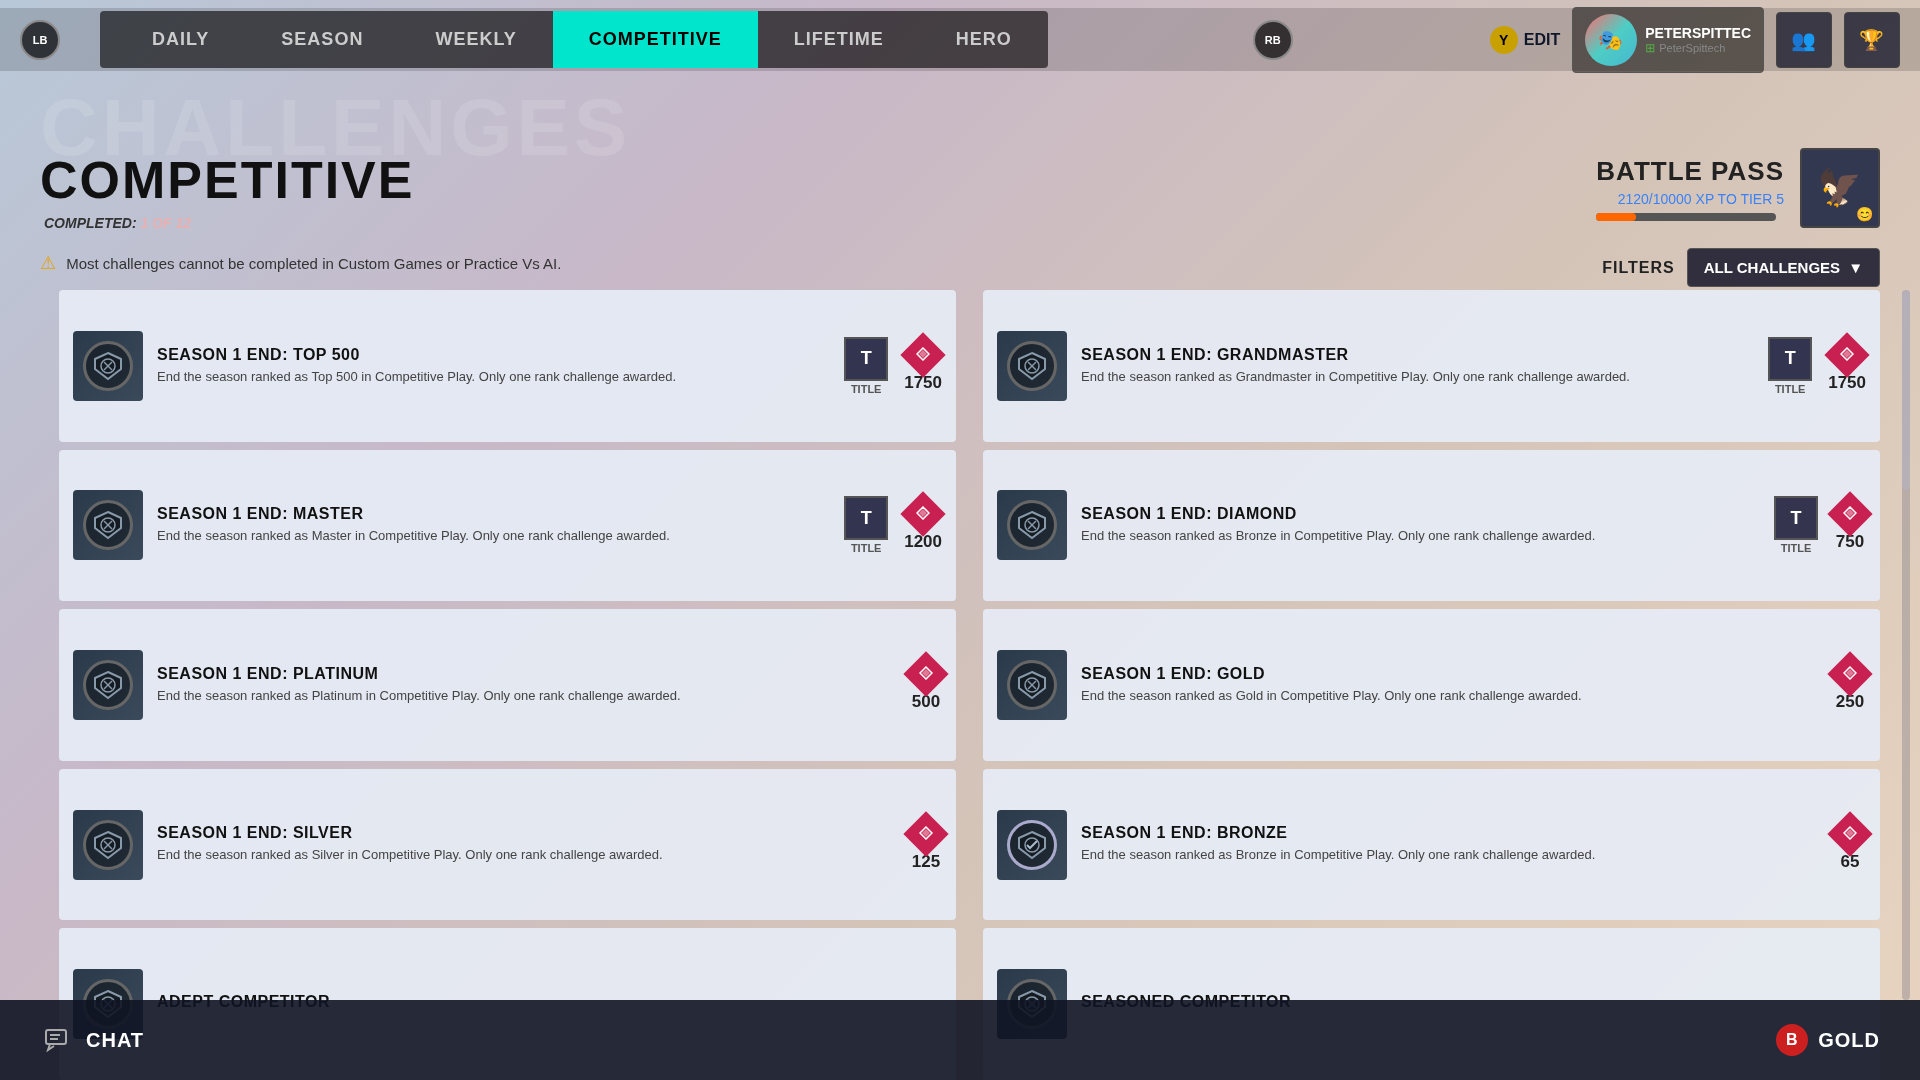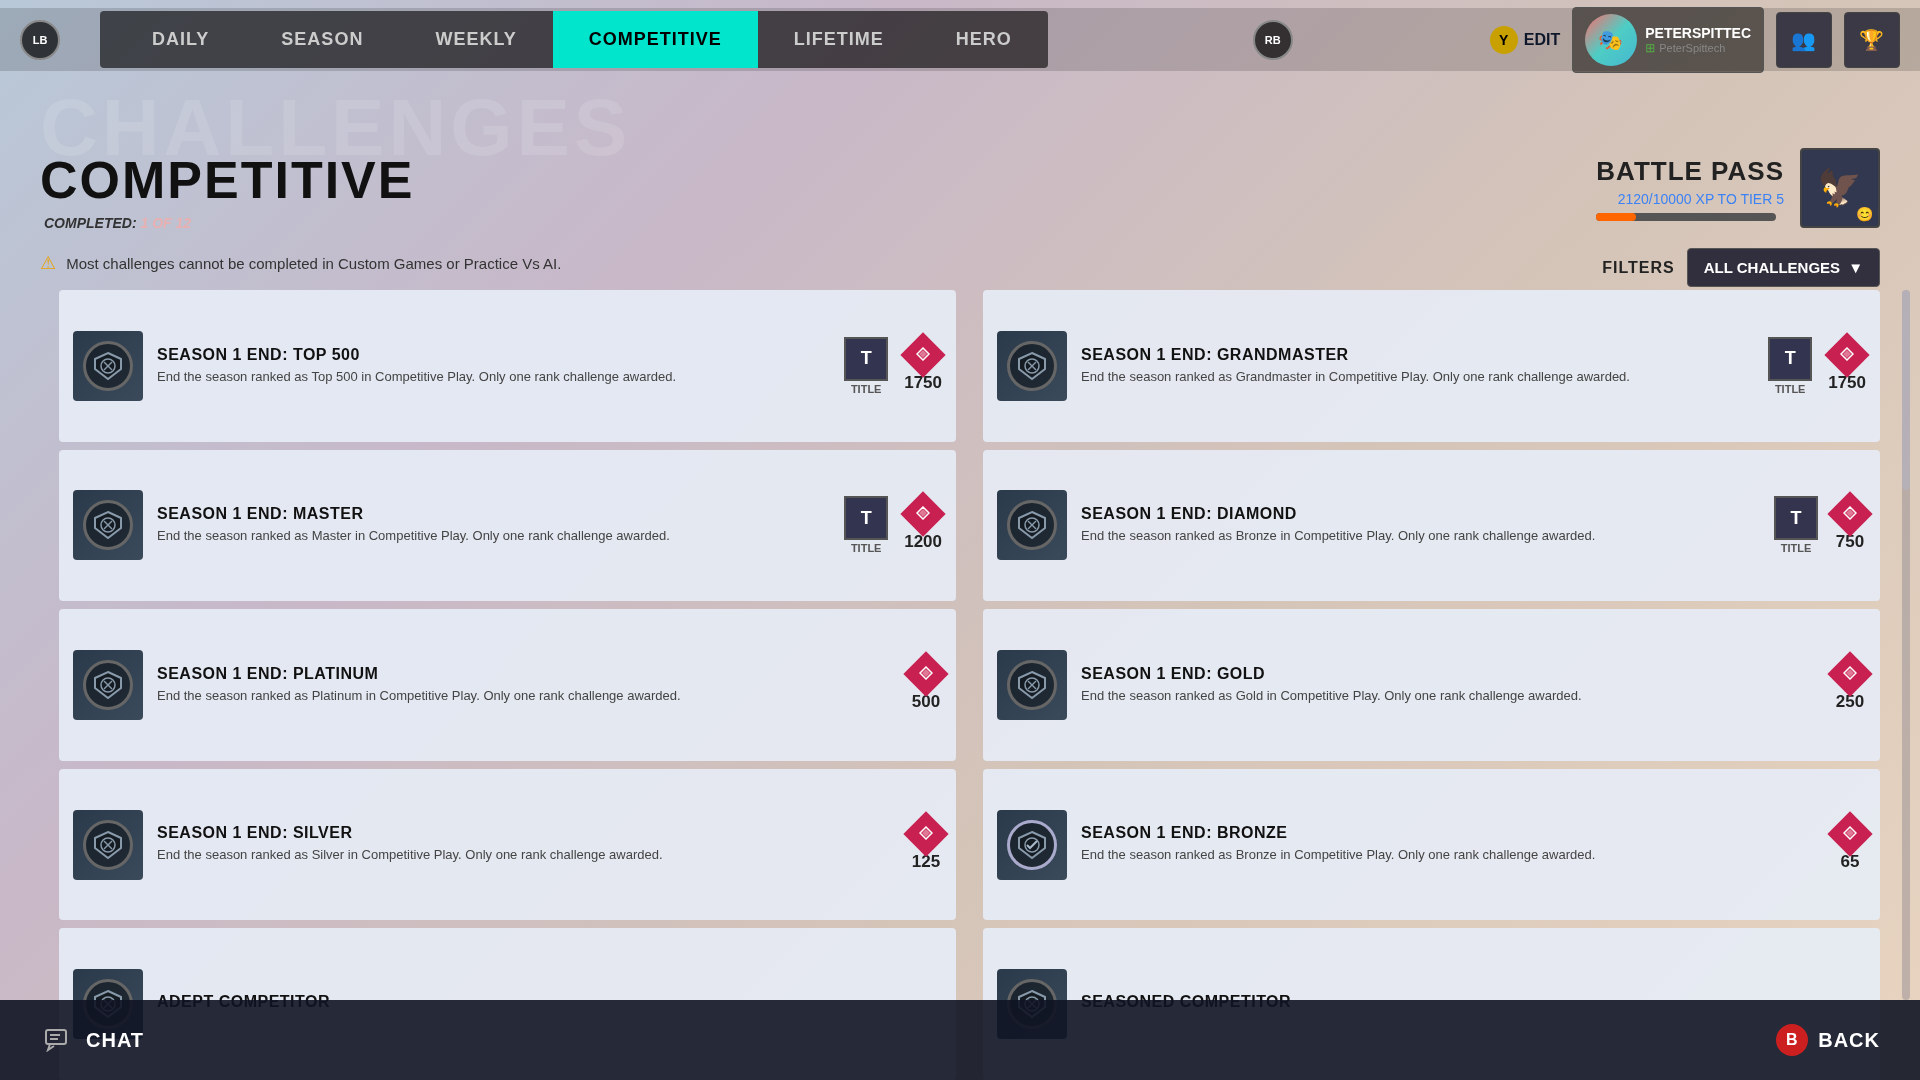--- a/index.html
+++ b/index.html
@@ -856,15 +856,15 @@
         <line x1="6" y1="7" x2="16" y2="7" stroke="#aaa" stroke-width="2"></line>
         <line x1="6" y1="11" x2="14" y2="11" stroke="#aaa" stroke-width="2"></line>
       </svg>
     </div>
     <span>CHAT</span>
   </div>
   <div class="back-btn">
     <div class="b-btn">
       <span>B</span>
     </div>
-    <span>BACK</span>
+    <span>GOLD</span>
   </div>
 </div>
 
 </body></html>

